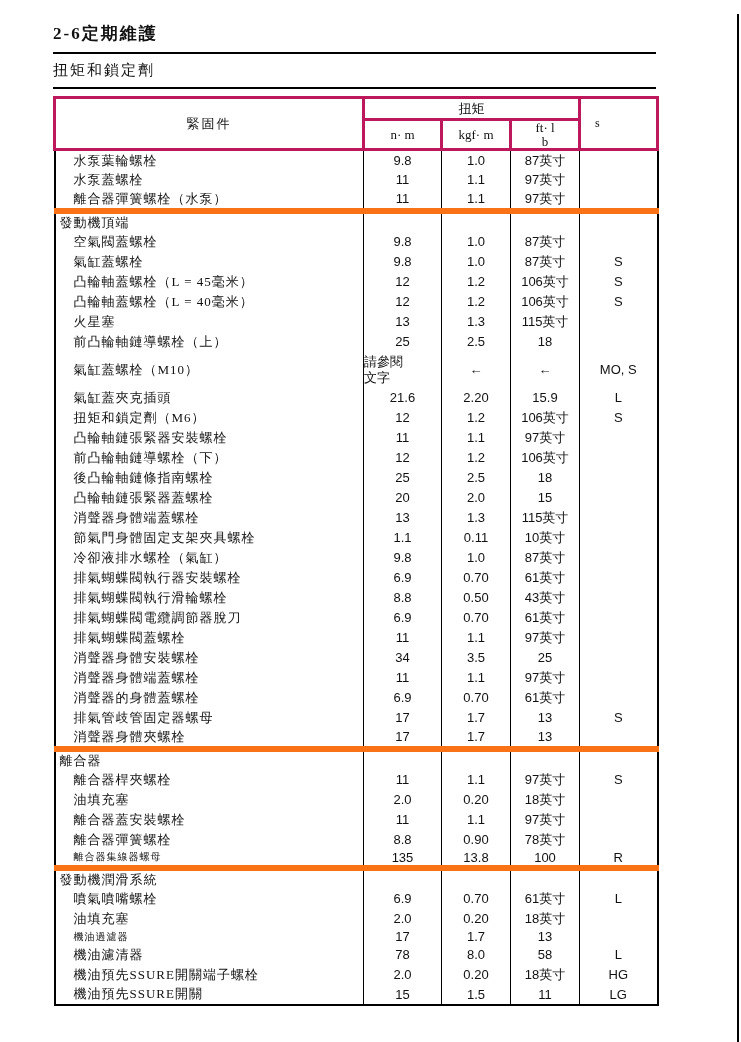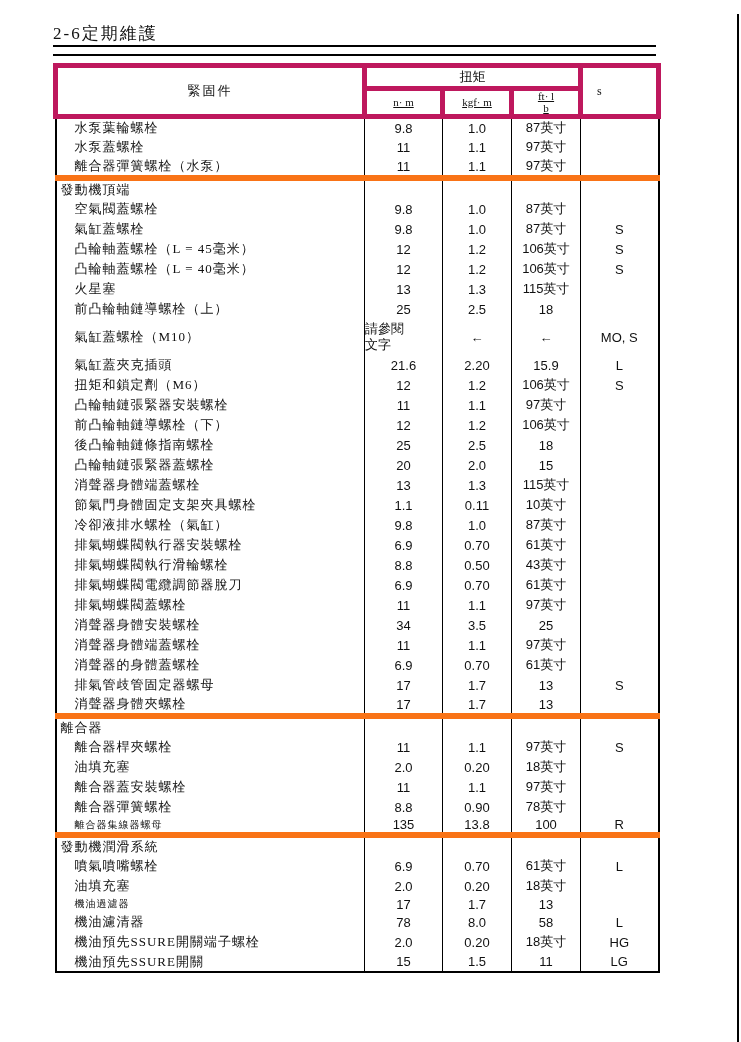--- a/index.html
+++ b/index.html
@@ -13,20 +13,22 @@
   .page-right-border {
     position: absolute;
     left: 737px; top: 14px;
     width: 2px; height: 1028px;
     background: #000;
   }
   .content { position: absolute; left: 53px; top: 22px; width: 603px; }
   .page-title {
     font-size: 17px;
     letter-spacing: 2px;
+    margin-bottom: 7px;
+    font-weight: bold;
   }
   .title-rule { border: none; border-top: 2px solid #000; margin-bottom: 7px; }
   .page-subtitle {
     font-size: 15px;
     letter-spacing: 2px;
     margin-bottom: 7px;
   }
   table.torque-table {
     border-collapse: collapse;
     width: 603px;
@@ -34,28 +36,28 @@
     table-layout: fixed;
   }
   table.torque-table { border: 2px solid #000; }
   col.c-name { width: 309px; }
   col.c-nm   { width: 78px; }
   col.c-kgf  { width: 69px; }
   col.c-ftlb { width: 69px; }
   col.c-s    { width: 78px; }
   th, td { border-left: 1px solid #000; border-right: 1px solid #000; }
   thead th {
-    border: 5px solid #be185d;
+    border: 3px solid #be185d;
     font-weight: normal;
     font-size: 13px;
     text-align: center;
     vertical-align: middle;
   }
   thead tr.hdr-top th { height: 22px; }
-  thead tr.hdr-units th { height: 26px; font-size: 11px; white-space: pre-line; line-height: 1.05; text-decoration: underline; }
+  thead tr.hdr-units th { height: 26px; font-size: 13px; white-space: pre-line; line-height: 1.05; }
   th.h-fastener { font-size: 13px; letter-spacing: 2px; }
   th.h-s { text-align: left; padding-left: 14px; font-size: 12px; }
   tbody td {
     font-size: 13px;
     vertical-align: middle;
   }
   tr.item-row { height: 20px; }
   tr.item-row.small { height: 16px; }
   tr.item-row.small td { font-size: 10px; }
   tr.item-row.tall { height: 36px; }
@@ -86,20 +88,21 @@
   }
 </style>
 </head>
 <body>
 
 <div class="page-right-border"></div>
 
 <div class="content">
   <div class="page-title">2-6定期維護</div>
   <hr class="title-rule">
+  <div class="page-subtitle">扭矩和鎖定劑</div>
   <hr class="title-rule">
 
   <table class="torque-table">
     <colgroup>
       <col class="c-name">
         <col class="c-nm">
         <col class="c-kgf">
         <col class="c-ftlb">
         <col class="c-s">
     </colgroup>

